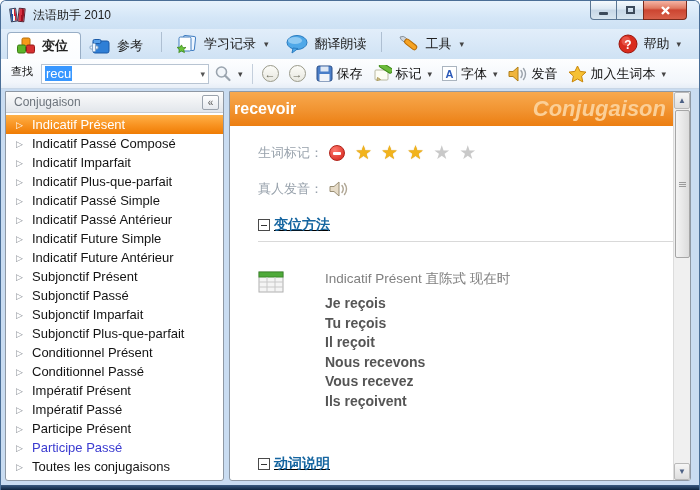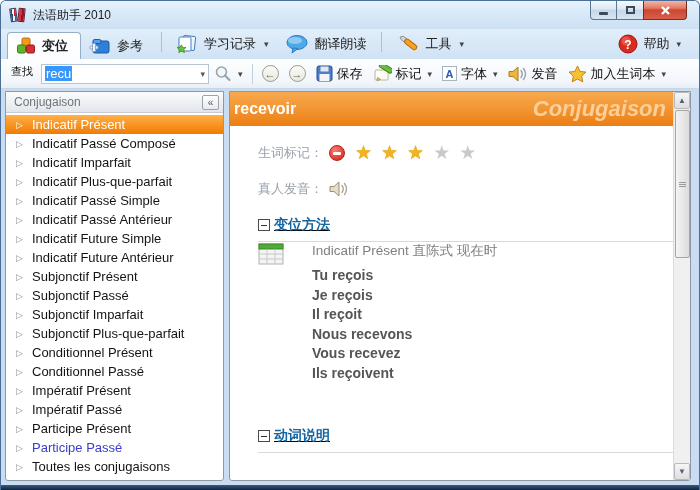--- a/index.html
+++ b/index.html
@@ -94,21 +94,21 @@
   .star[data-state="filled"] { color:#f2b31c; text-shadow:0 0 1px #c98a00; }
   .star[data-state="empty"] { color:#c9c9c9; }
   .minus-icon { width:16px; height:16px; border-radius:50%; background:radial-gradient(circle at 35% 30%,#ff7a6e,#df3a30 70%);
     border:1px solid #b22218; position:relative; margin-right:4px; }
   .minus-icon::after { content:""; position:absolute; left:3px; right:3px; top:6px; height:3px; background:#fff; border-radius:1px; }
   .section-head { display:flex; align-items:center; gap:4px; margin-top:4px;text-decoration:underline; }
   .collapse-box { width:12px; height:12px; border:1px solid #4a4a4a; position:relative; background:#fff; }
   .collapse-box::after { content:""; position:absolute; left:2px; right:2px; top:5px; height:1px; background:#333; }
   .section-title { font-size:14px; font-weight:bold; color:#1565a0; }
   .section-rule { height:1px; background:#d9d9d9; margin:7px 0 0 0; }
-  .conj-block { display:flex; gap:28px; margin-top:0; }
+  .conj-block { display:flex; gap:41px; margin-top:28px; }
   .conj-text .conj-heading { font-size:13.5px; color:#808080; margin-bottom:6px; }
   .conj-line { font-size:14px; font-weight:bold; color:#555; line-height:19.5px; }
   .gap-56 { height:40px; }
 
   
   .speaker { width:20px; height:16px; }
 
   
   .scrollbar { position:absolute; top:0; right:0; bottom:0; width:17px;
     background:#f0f0f0; border-left:1px solid #dcdcdc; display:flex; flex-direction:column; }
@@ -386,22 +386,22 @@
         <div class="section-rule"></div>
 
         <div class="conj-block">
           <svg class="icon" width="26" height="24" viewBox="0 0 26 24">
             <rect x="1" y="2" width="24" height="20" fill="#f4f4f4" stroke="#b0b0b0"></rect>
             <rect x="1" y="2" width="24" height="5" fill="#4faa3a" stroke="#3a8a28"></rect>
             <path d="M1 12 h24 M1 17 h24 M9 7 v15 M17 7 v15" stroke="#c8c8c8" fill="none"></path>
           </svg>
           <div class="conj-text">
             <div class="conj-heading">Indicatif Présent 直陈式  现在时</div>
+            <div class="conj-line">Je reçois</div>
             <div class="conj-line">Tu reçois</div>
-            <div class="conj-line">Je reçois</div>
             <div class="conj-line">Il reçoit</div>
             <div class="conj-line">Nous recevons</div>
             <div class="conj-line">Vous recevez</div>
             <div class="conj-line">Ils reçoivent</div>
           </div>
         </div>
 
         <div class="gap-56"></div>
 
         <div class="section-head">

